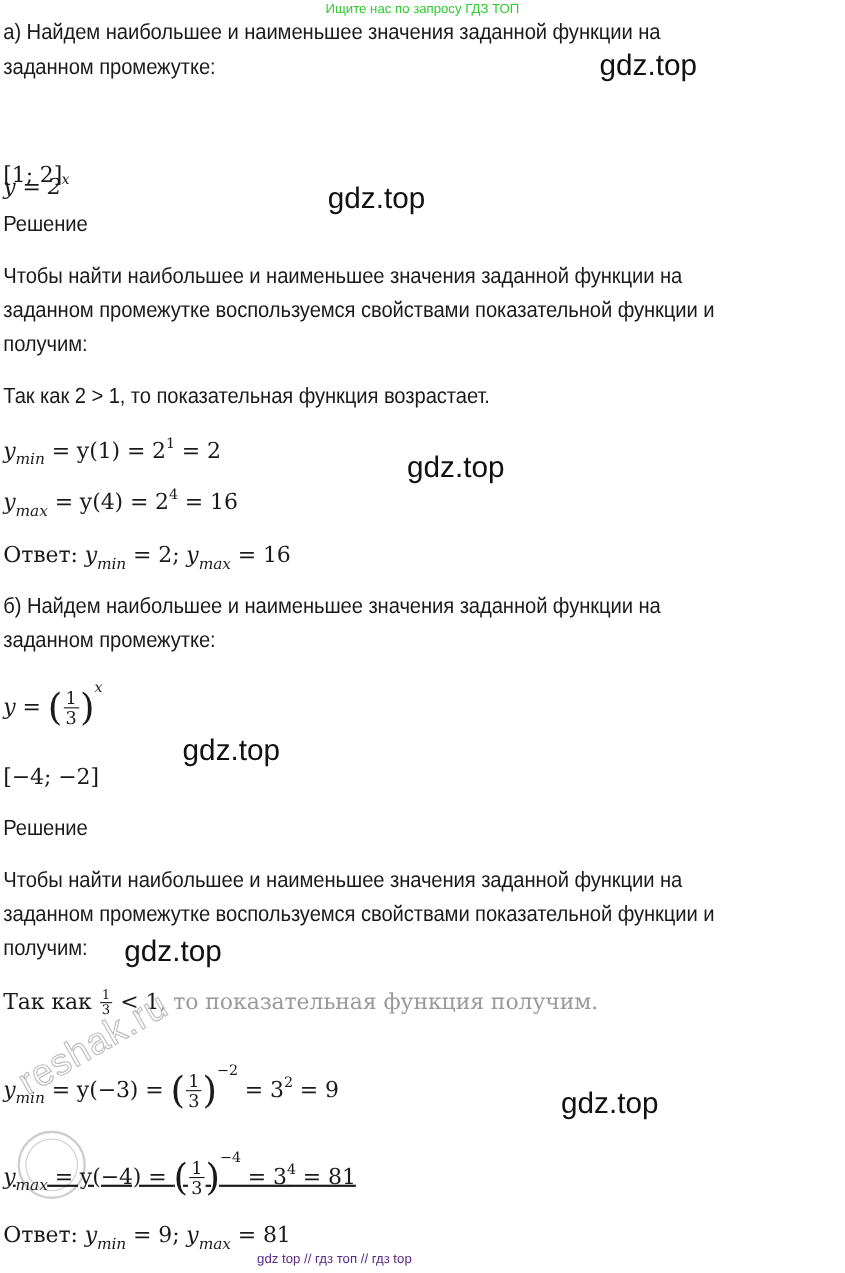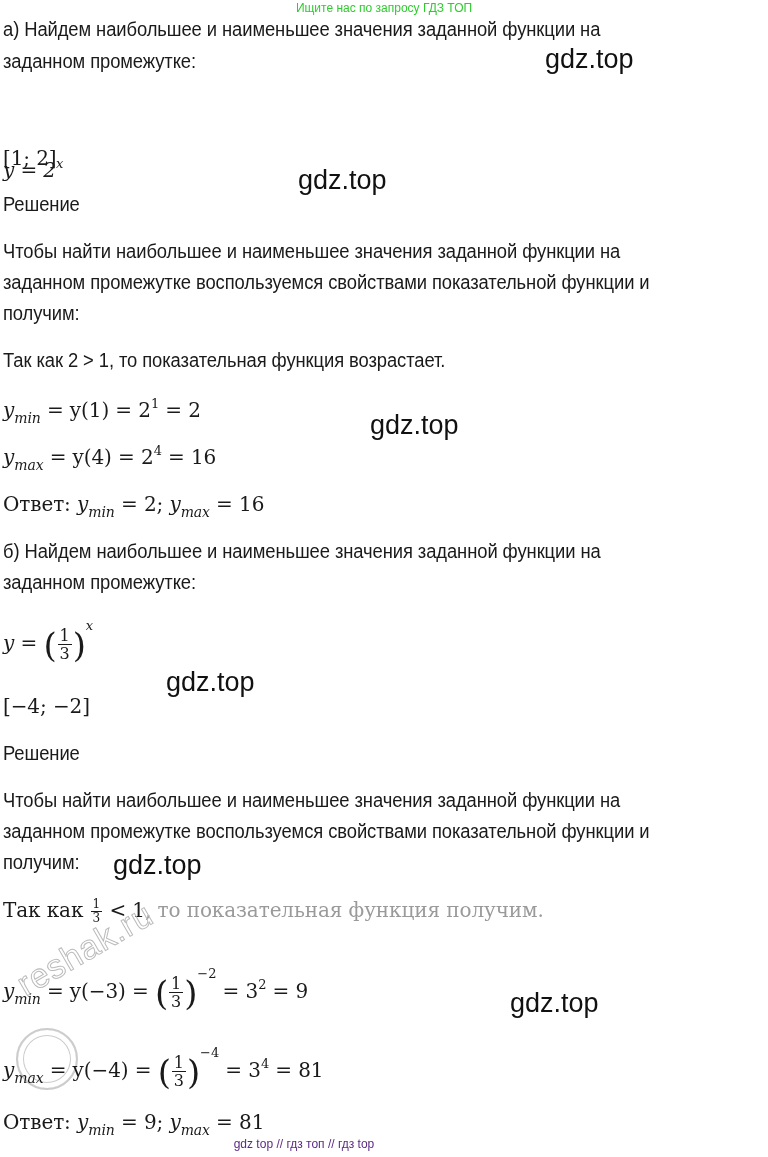--- a/index.html
+++ b/index.html
@@ -99,21 +99,21 @@
 </div>
 
 <div class="line math" style="top:966px;">
   <i>y</i><span class="sub">min</span><span> = y(−3) = </span><span class="paren">(</span><span class="frac"><span class="num">1</span><span class="den">3</span></span><span class="paren">)</span><span class="sup" style="vertical-align:20px">−2</span><span> = 3</span><span class="sup">2</span><span> = 9</span>
 </div>
 <div class="watermark" style="left:510px; top:988px;">gdz.top</div>
 
 <div class="reshak">reshak.ru</div>
 <div class="copy-circle"></div>
 
-<div class="line math" style="top:1045px;">
+<div class="line math" style="top:1045px;text-decoration:underline;">
   <i>y</i><span class="sub">max</span><span> = y(−4) = </span><span class="paren">(</span><span class="frac"><span class="num">1</span><span class="den">3</span></span><span class="paren">)</span><span class="sup" style="vertical-align:20px">−4</span><span> = 3</span><span class="sup">4</span><span> = 81</span>
 </div>
 
 <div class="line math" style="top:1110px;">
   <span>Ответ: </span><i>y</i><span class="sub">min</span><span> = 9; </span><i>y</i><span class="sub">max</span><span> = 81</span>
 </div>
 
 <div class="footer">gdz top  //  гдз топ  //  гдз top</div>
 
 </body></html>

